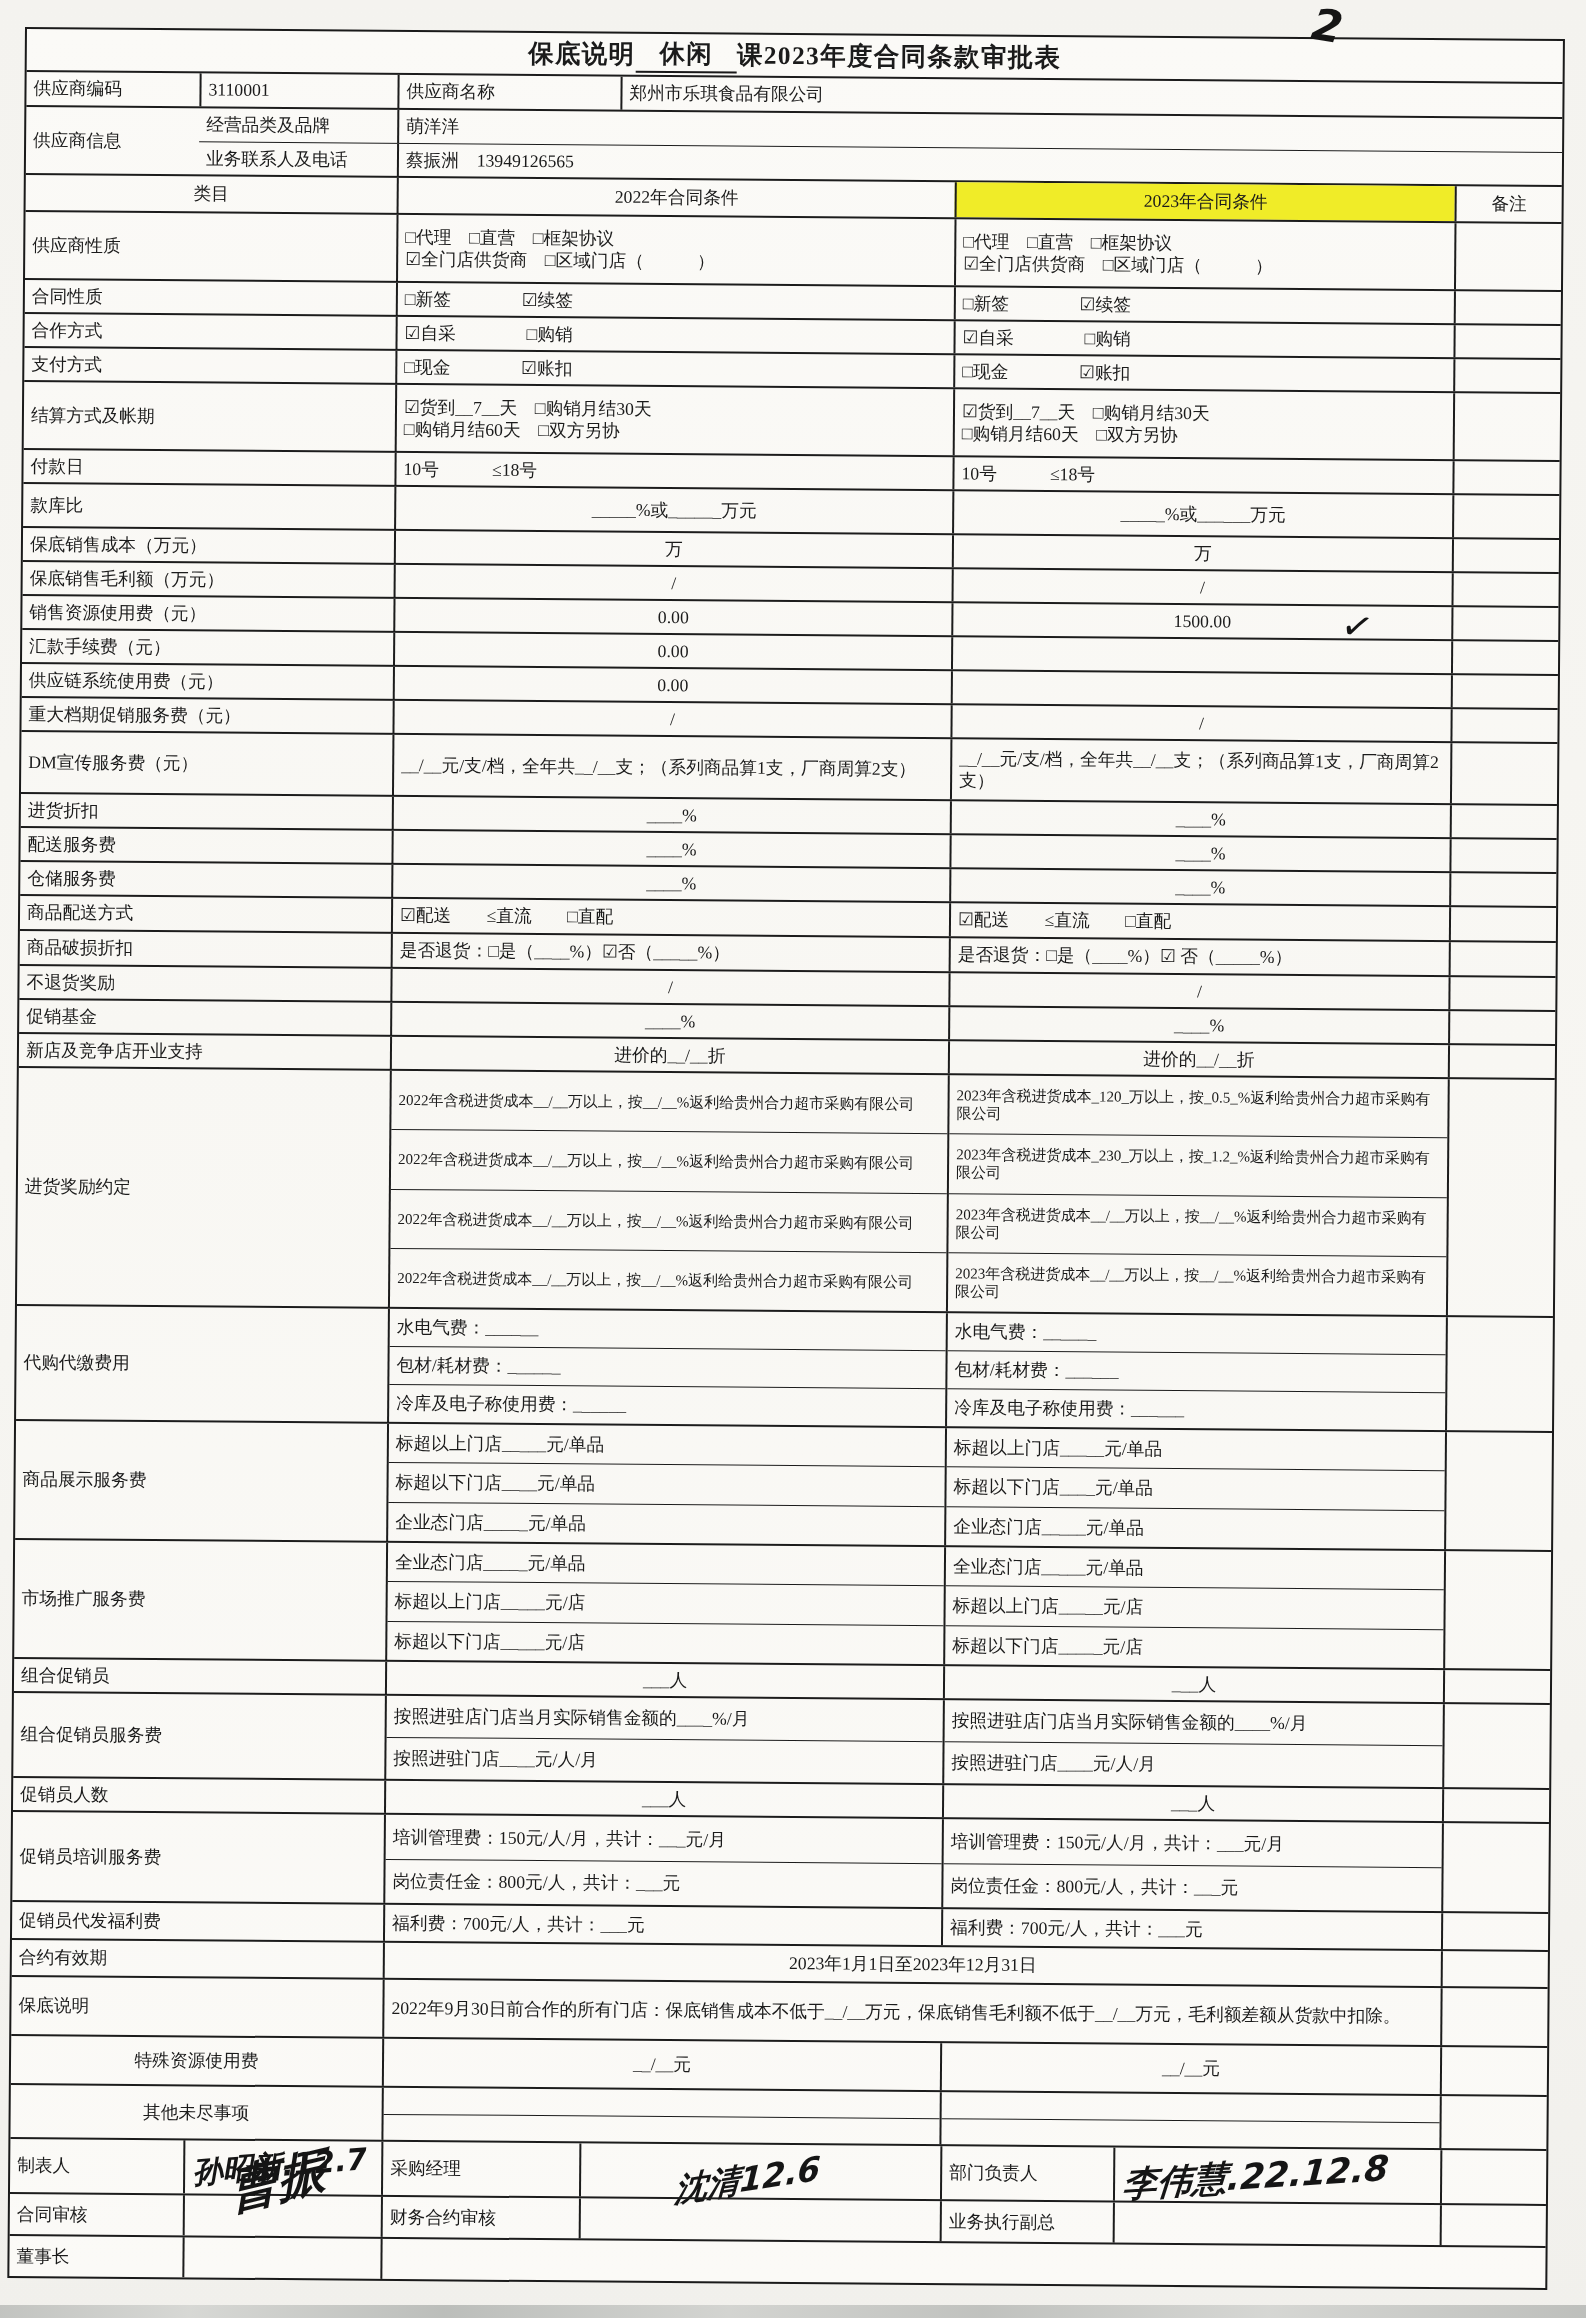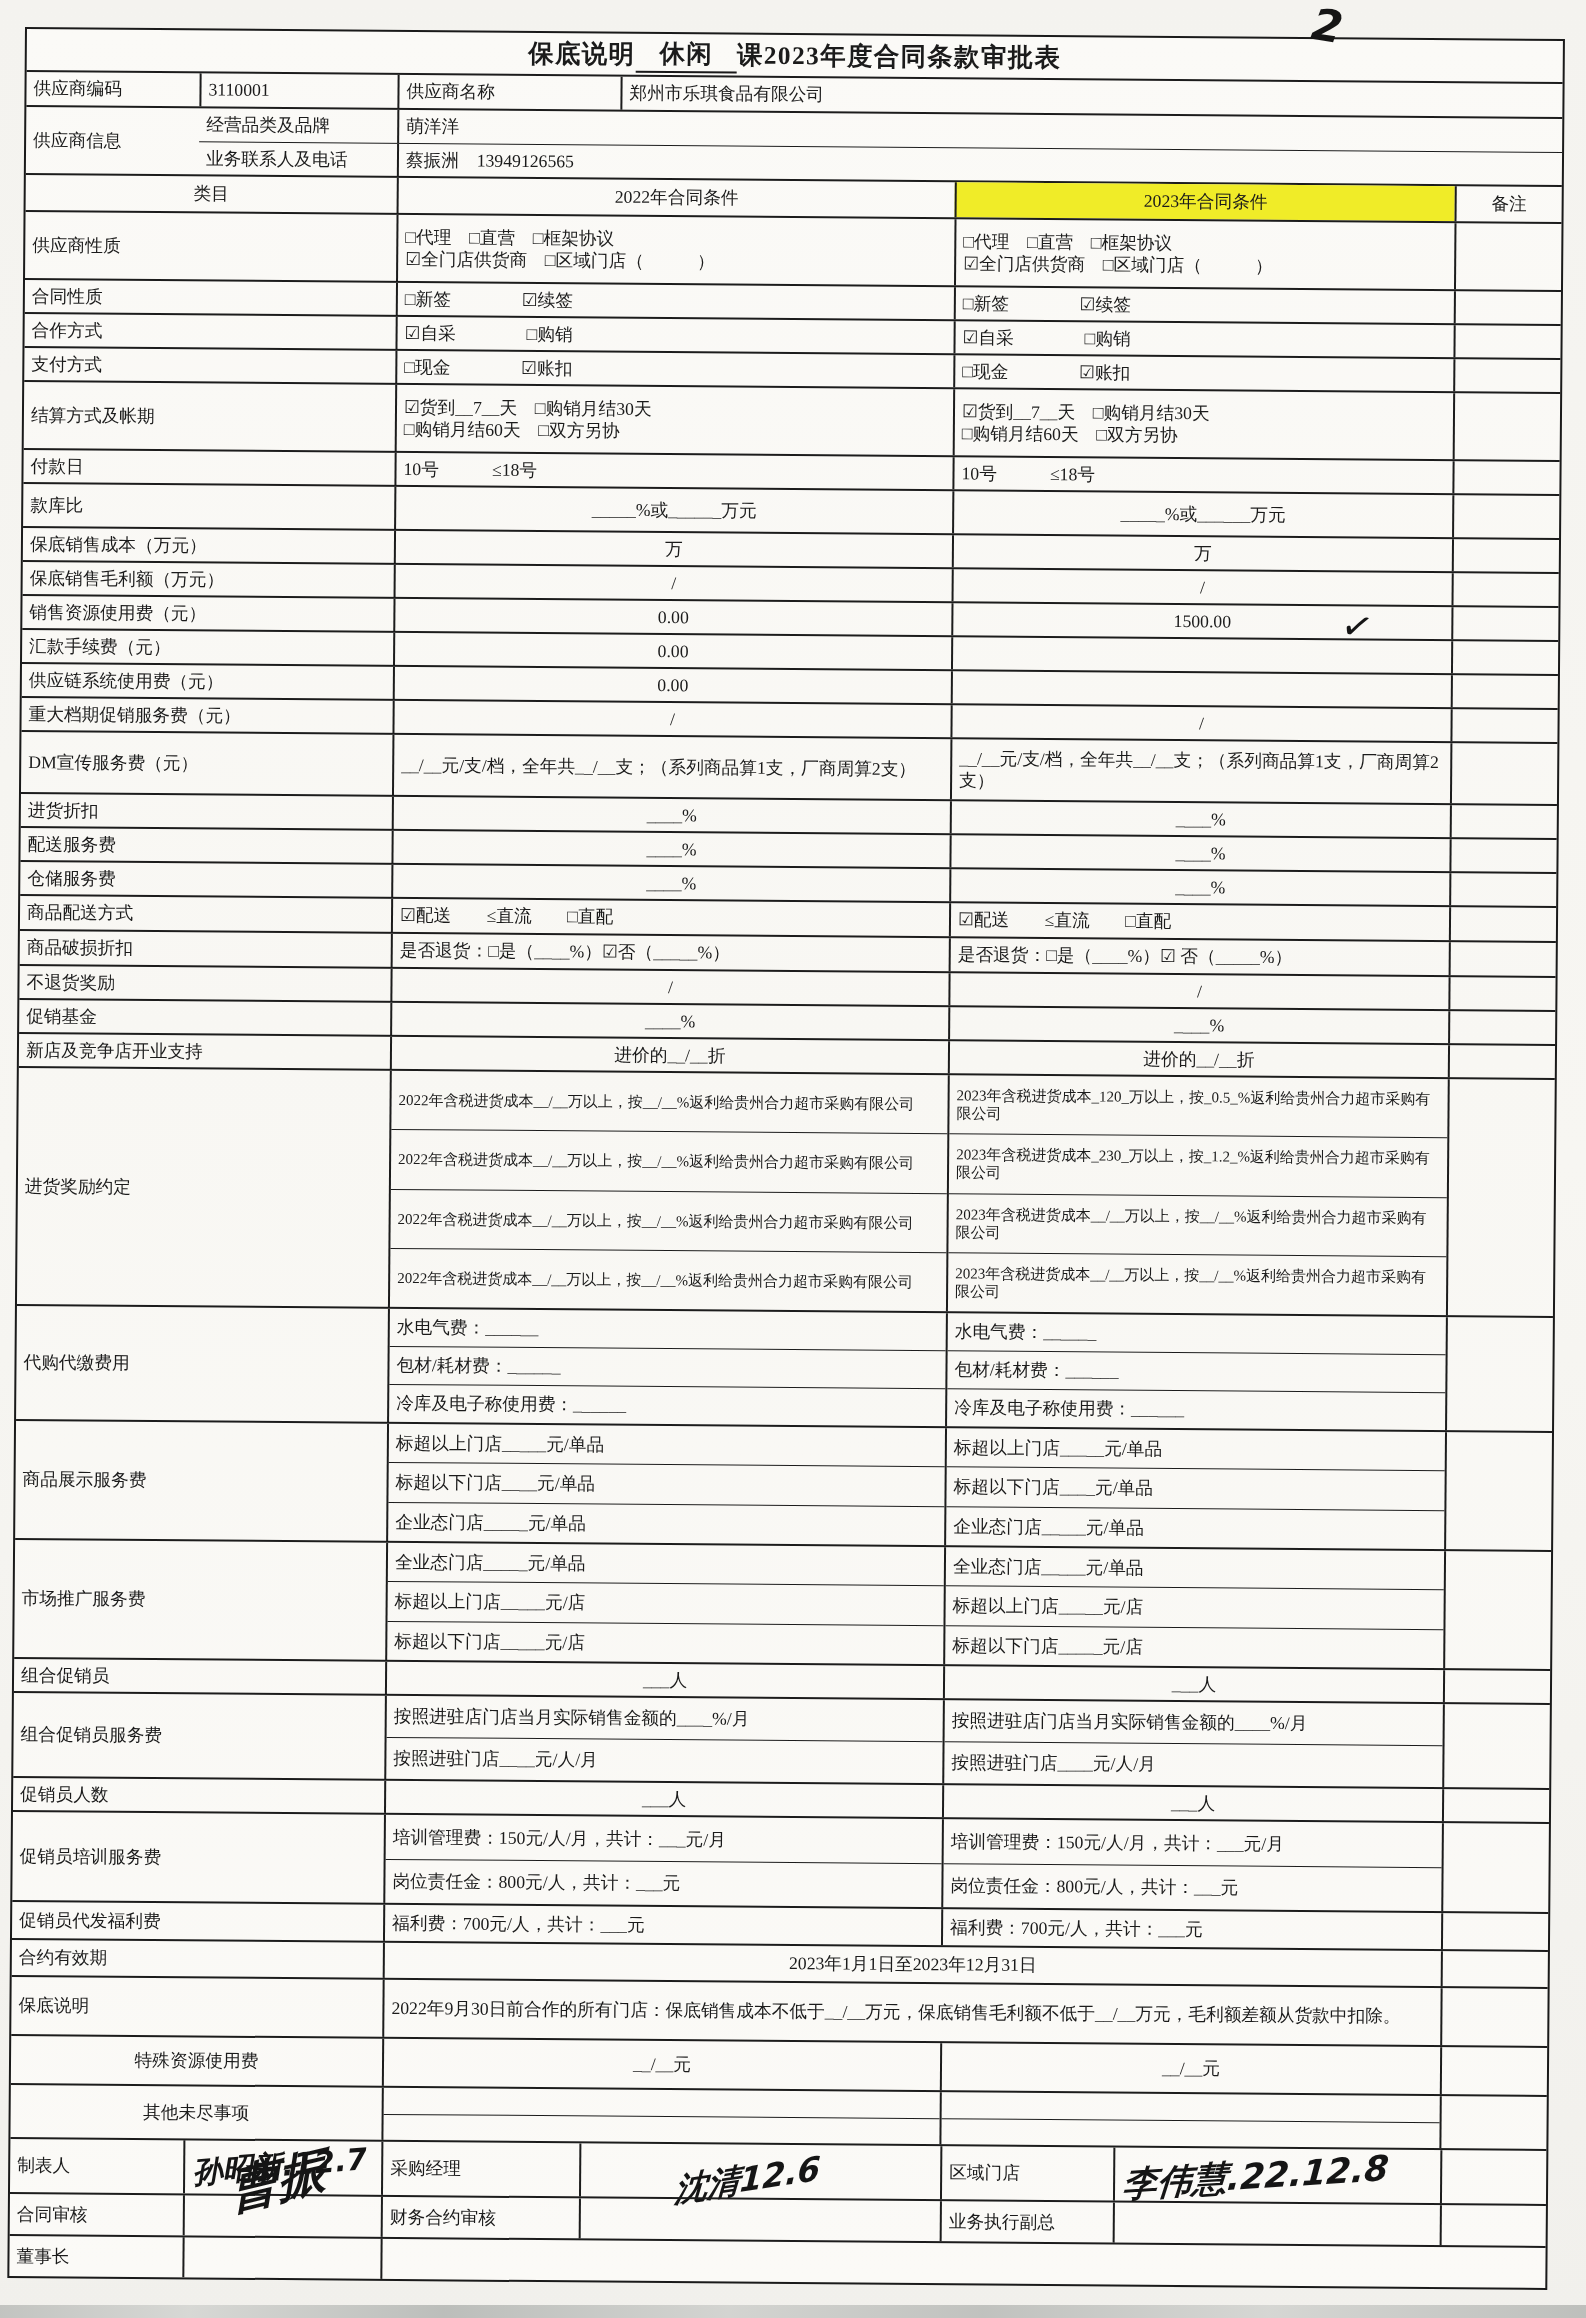--- a/index.html
+++ b/index.html
@@ -472,21 +472,21 @@
 
     <div class="trow sigrow">
       <div class="cell w245 fs">制表人</div>
       <div class="cell w280">
         <span class="hw sig-maker">孙昭新.12.7</span>
       </div>
       <div class="cell w280 fs">采购经理</div>
       <div class="cell w510">
         <span class="hw sig-purchase" style="margin-left:85px">沈清12.6</span>
       </div>
-      <div class="cell w245 fs">区域门店</div>
+      <div class="cell w245 fs">部门负责人</div>
       <div class="cell w462">
         <span class="hw sig-dept">李伟慧.22.12.8</span>
       </div>
       <div class="cell rmkcol"></div>
     </div>
 
     <div class="trow sigrow">
       <div class="cell w245 fs">合同审核</div>
       <div class="cell w280"></div>
       <div class="cell w280 fs">财务合约审核</div>

